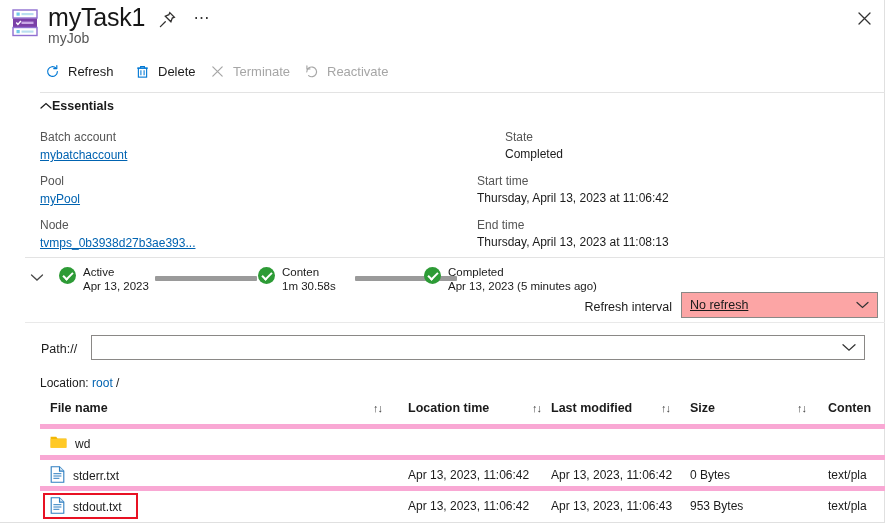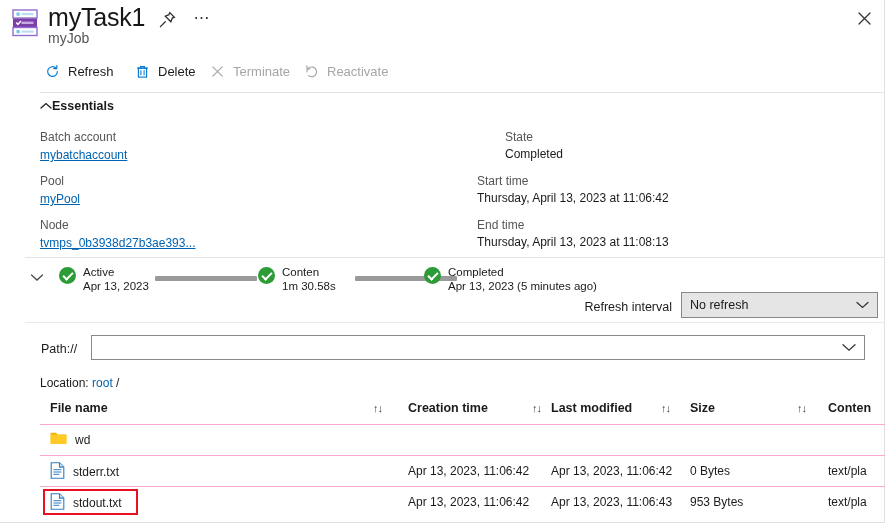--- a/index.html
+++ b/index.html
@@ -54,40 +54,40 @@
   .tick { width: 17px; height: 17px; border-radius: 50%; background: #2d9b36; position: relative; flex: none; margin-top: 1px;}
   .tick::after { content: ""; position: absolute; left: 4px; top: 5px; width: 8px; height: 4px;
                  border-left: 2px solid #fff; border-bottom: 2px solid #fff; transform: rotate(-45deg); }
   .stage .lbl { font-size: 11.5px; color: #1b1b1b; line-height: 13.5px; white-space: nowrap; }
   .stage .sub { font-size: 11.5px; color: #1b1b1b; line-height: 13.5px; white-space: nowrap; }
   .connector { position: absolute; height: 5px; background: #9a9a9a; border-radius: 1px; top: 276px; }
 
   
   .ri-label { position: absolute; right: 212px; top: 300px; font-size: 12.5px; color: #1b1b1b; }
   .ri-select { position: absolute; left: 681px; top: 292px; width: 197px; height: 24px;
-               border: 1px solid #8a8886; background: #e5e5e5; display: flex; align-items: center;
-               padding: 12px 8px; font-size: 12.5px; color: #1b1b1b; cursor: pointer; }
+               border: 1px solid #8a8886; background: #fca5a5; display: flex; align-items: center;
+               padding: 12px 8px; font-size: 12.5px; color: #1b1b1b; cursor: pointer; text-decoration: underline; }
   .ri-select .chev { margin-left: auto; }
 
   
   .path-lbl { position: absolute; left: 41px; top: 342px; font-size: 12.5px; color: #1b1b1b; }
   .path-box { position: absolute; left: 91px; top: 335px; width: 774px; height: 25px;
               border: 1px solid #8a8886; background: #fff; display: flex; align-items: center;
               padding: 0 8px; font-size: 12.5px; color: #1b1b1b; cursor: text; }
   .path-box .chev { margin-left: auto; }
 
   .loc { position: absolute; left: 40px; top: 376px; font-size: 12px; color: #1b1b1b; }
   .loc a { color: #0063b1; text-decoration: none; cursor: pointer; }
 
   
   .tbl { position: absolute; left: 40px; top: 398px; width: 845px; }
   .th-row { position: relative; height: 26px; }
   .th { position: absolute; top: 3px; font-size: 12.5px; font-weight: bold; color: #1b1b1b; white-space: nowrap; }
   .sorticon { position: absolute; top: 4px; font-size: 11px; color: #444; letter-spacing: -1px; cursor: pointer; }
-  .tr { position: relative; height: 31px; border-top: 1px solid #f9a8d4; text-align: center; }
+  .tr { position: relative; height: 31px; border-top: 5px solid #f9a8d4; text-align: center; }
   .tr:first-of-type { border-top: 1px solid #d6d6d6; }
   .cell { position: absolute; top: 8px; font-size: 12px; color: #1b1b1b; white-space: nowrap; }
   .fname { position: absolute; left: 10px; top: 6px; display: flex; align-items: center; gap: 8px;
            font-size: 12px; color: #1b1b1b; cursor: pointer; }
   .hl-box { position: absolute; left: 3px; top: 2px; width: 95px; height: 26px;
             border: 2px solid #e81123; pointer-events: none; }
 </style>
 </head>
 <body>
 
@@ -269,21 +269,21 @@
     <a>root</a>
     <span>/</span>
   </div>
 
   <div class="tbl">
 
     <div class="th-row">
       <div class="th" style="left:10px;">File name</div>
 
       <div class="sorticon" style="left:333px;">↑↓</div>
-      <div class="th" style="left:368px;">Creation time</div>
+      <div class="th" style="left:368px;">Location time</div>
 
       <div class="sorticon" style="left:492px;">↑↓</div>
       <div class="th" style="left:511px;">Last modified</div>
 
       <div class="sorticon" style="left:621px;">↑↓</div>
       <div class="th" style="left:650px;">Size</div>
 
       <div class="sorticon" style="left:757px;">↑↓</div>
       <div class="th" style="left:788px;">Conten</div>
     </div>

